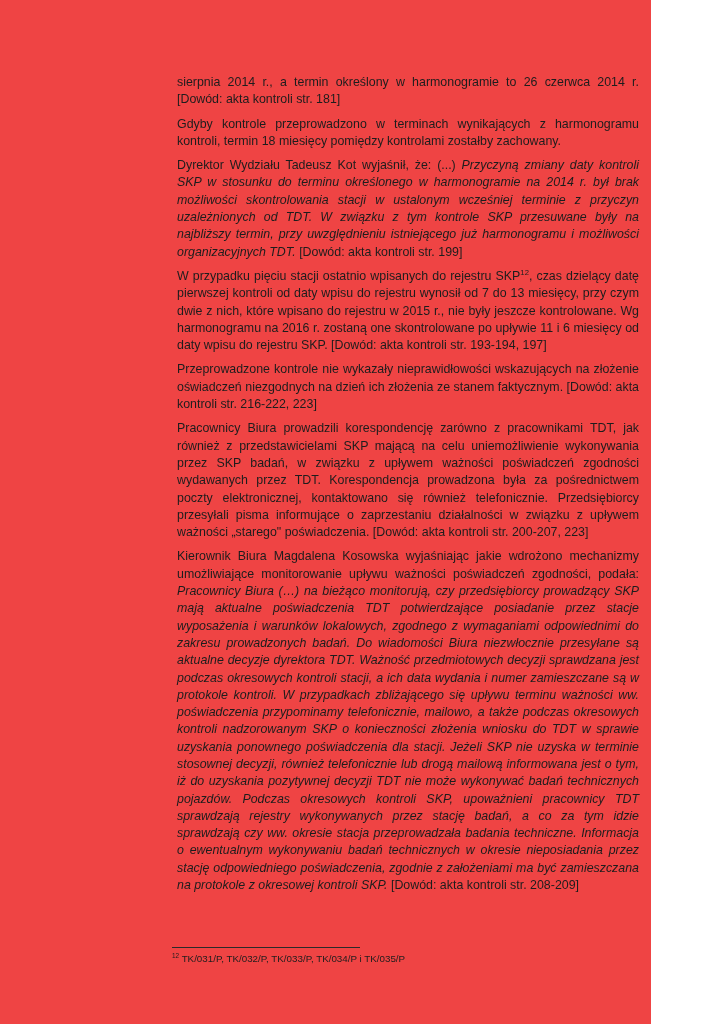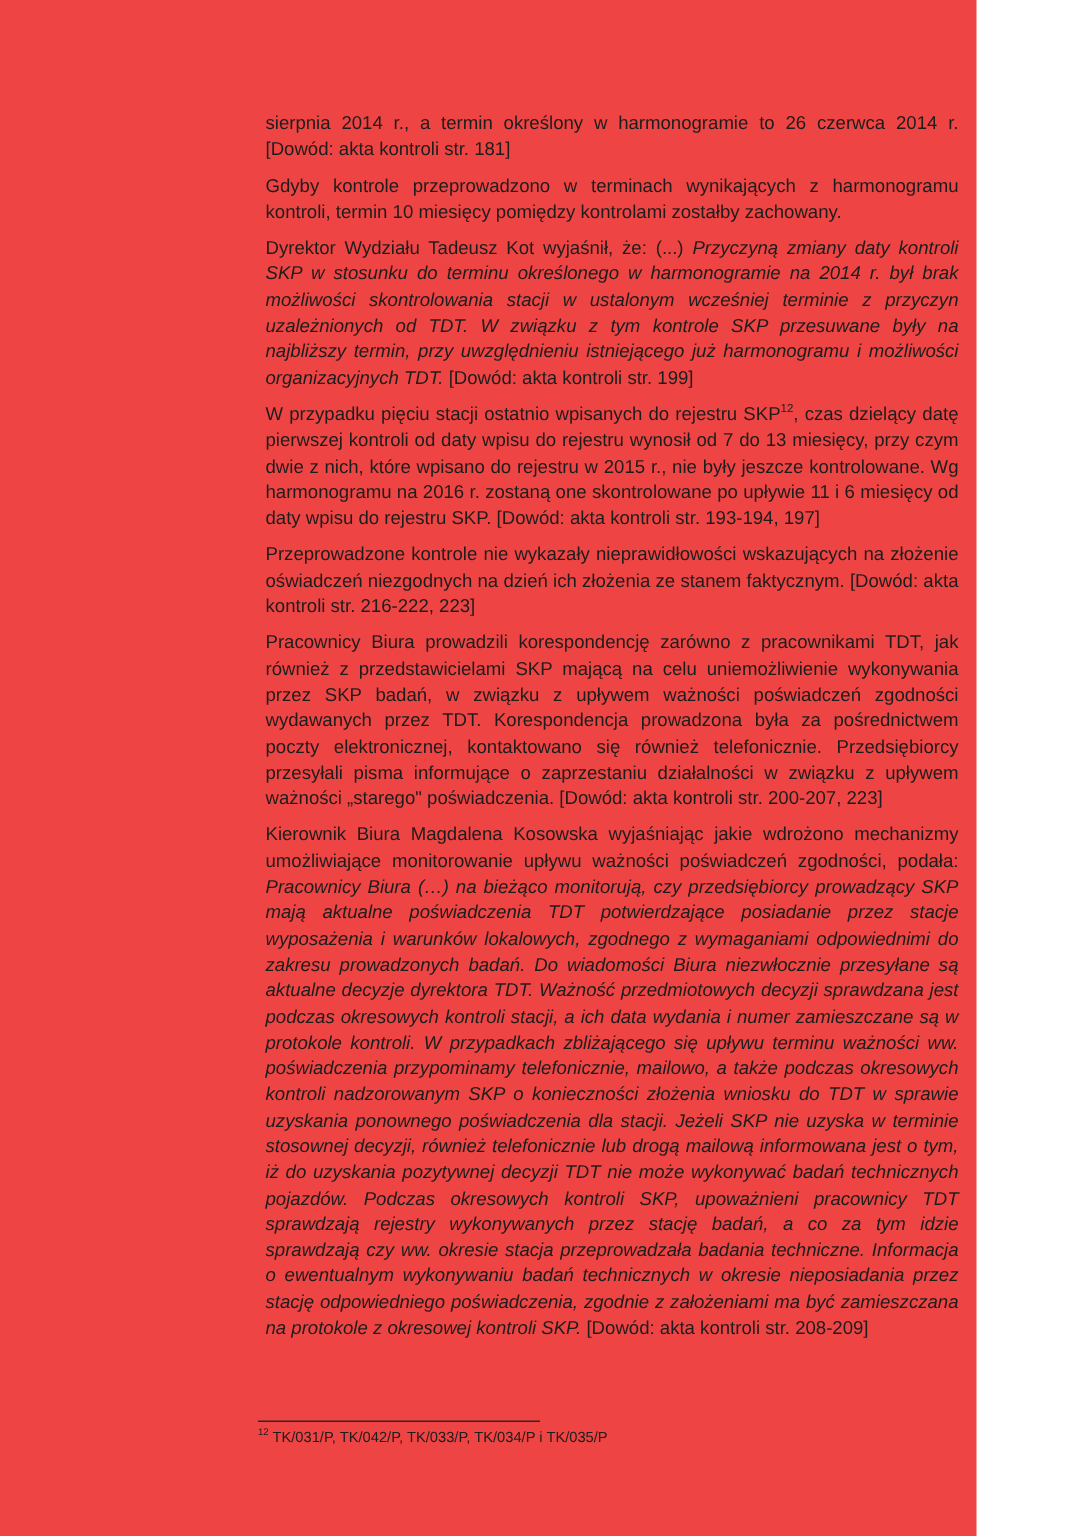--- a/index.html
+++ b/index.html
@@ -71,27 +71,27 @@
     color: #1d1d1d;
   }
 </style>
 </head>
 <body>
 
 <div class="page">
 
   <div class="text-block" id="text-block">
       <p class="para"><span>sierpnia 2014 r., a termin określony w harmonogramie to 26 czerwca 2014 r. [Dowód: akta kontroli str. 181]</span></p>
-      <p class="para"><span>Gdyby kontrole przeprowadzono w terminach wynikających z harmonogramu kontroli, termin 10 miesięcy pomiędzy kontrolami zostałby zachowany.</span></p>
+      <p class="para"><span>Gdyby kontrole przeprowadzono w terminach wynikających z harmonogramu kontroli, termin 18 miesięcy pomiędzy kontrolami zostałby zachowany.</span></p>
       <p class="para"><span>Dyrektor Wydziału Tadeusz Kot wyjaśnił, że: (...) </span><span class="italic">Przyczyną zmiany daty kontroli SKP w stosunku do terminu określonego w harmonogramie na 2014 r. był brak możliwości skontrolowania stacji w ustalonym wcześniej terminie z przyczyn uzależnionych od TDT. W związku z tym kontrole SKP przesuwane były na najbliższy termin, przy uwzględnieniu istniejącego już harmonogramu i możliwości organizacyjnych TDT.</span><span> [Dowód: akta kontroli str. 199]</span></p>
       <p class="para"><span>W przypadku pięciu stacji ostatnio wpisanych do rejestru SKP</span><sup>12</sup><span>, czas dzielący datę pierwszej kontroli od daty wpisu do rejestru wynosił od 7 do 13 miesięcy, przy czym dwie z nich, które wpisano do rejestru w 2015 r., nie były jeszcze kontrolowane. Wg harmonogramu na 2016 r. zostaną one skontrolowane po upływie 11 i 6 miesięcy od daty wpisu do rejestru SKP. [Dowód: akta kontroli str. 193-194, 197]</span></p>
       <p class="para"><span>Przeprowadzone kontrole nie wykazały nieprawidłowości wskazujących na złożenie oświadczeń niezgodnych na dzień ich złożenia ze stanem faktycznym. [Dowód: akta kontroli str. 216-222, 223]</span></p>
       <p class="para"><span>Pracownicy Biura prowadzili korespondencję zarówno z pracownikami TDT, jak również z przedstawicielami SKP mającą na celu uniemożliwienie wykonywania przez SKP badań, w związku z upływem ważności poświadczeń zgodności wydawanych przez TDT. Korespondencja prowadzona była za pośrednictwem poczty elektronicznej, kontaktowano się również telefonicznie. Przedsiębiorcy przesyłali pisma informujące o zaprzestaniu działalności w związku z upływem ważności „starego" poświadczenia. [Dowód: akta kontroli str. 200-207, 223]</span></p>
       <p class="para"><span>Kierownik Biura Magdalena Kosowska wyjaśniając jakie wdrożono mechanizmy umożliwiające monitorowanie upływu ważności poświadczeń zgodności, podała: </span><span class="italic">Pracownicy Biura (…)  na bieżąco monitorują, czy przedsiębiorcy prowadzący SKP mają aktualne poświadczenia TDT potwierdzające posiadanie przez stacje wyposażenia i warunków lokalowych, zgodnego z wymaganiami odpowiednimi do zakresu prowadzonych badań. Do wiadomości Biura niezwłocznie przesyłane są aktualne decyzje dyrektora TDT. Ważność przedmiotowych decyzji sprawdzana jest podczas okresowych kontroli stacji, a ich data wydania i numer zamieszczane są w protokole kontroli. W przypadkach zbliżającego się upływu terminu ważności ww. poświadczenia przypominamy telefonicznie,  mailowo, a także podczas okresowych kontroli nadzorowanym SKP o konieczności złożenia wniosku do TDT w sprawie uzyskania ponownego poświadczenia dla stacji. Jeżeli SKP nie uzyska w terminie stosownej decyzji, również telefonicznie lub drogą mailową informowana jest o tym, iż do uzyskania pozytywnej decyzji TDT nie może wykonywać badań technicznych pojazdów. Podczas okresowych kontroli SKP, upoważnieni pracownicy TDT sprawdzają rejestry wykonywanych przez stację badań, a co za tym idzie sprawdzają czy ww. okresie stacja przeprowadzała badania techniczne. Informacja o ewentualnym wykonywaniu badań technicznych w okresie nieposiadania przez stację odpowiedniego poświadczenia, zgodnie z założeniami ma być zamieszczana na protokole z okresowej kontroli SKP.</span><span> [Dowód: akta kontroli str. 208-209]</span></p>
     </div>
 
   <div class="footnote-area">
     <div class="footnote-rule"></div>
-    <p class="footnote-line"><sup>12</sup> <span>TK/031/P, TK/042/P, TK/033/P, TK/034/P i TK/035/P</span></p>
+    <p class="footnote-line"><sup>12</sup> <span>TK/031/P, TK/032/P, TK/033/P, TK/034/P i TK/035/P</span></p>
   </div>
 
 
 </div>
 
 </body></html>

